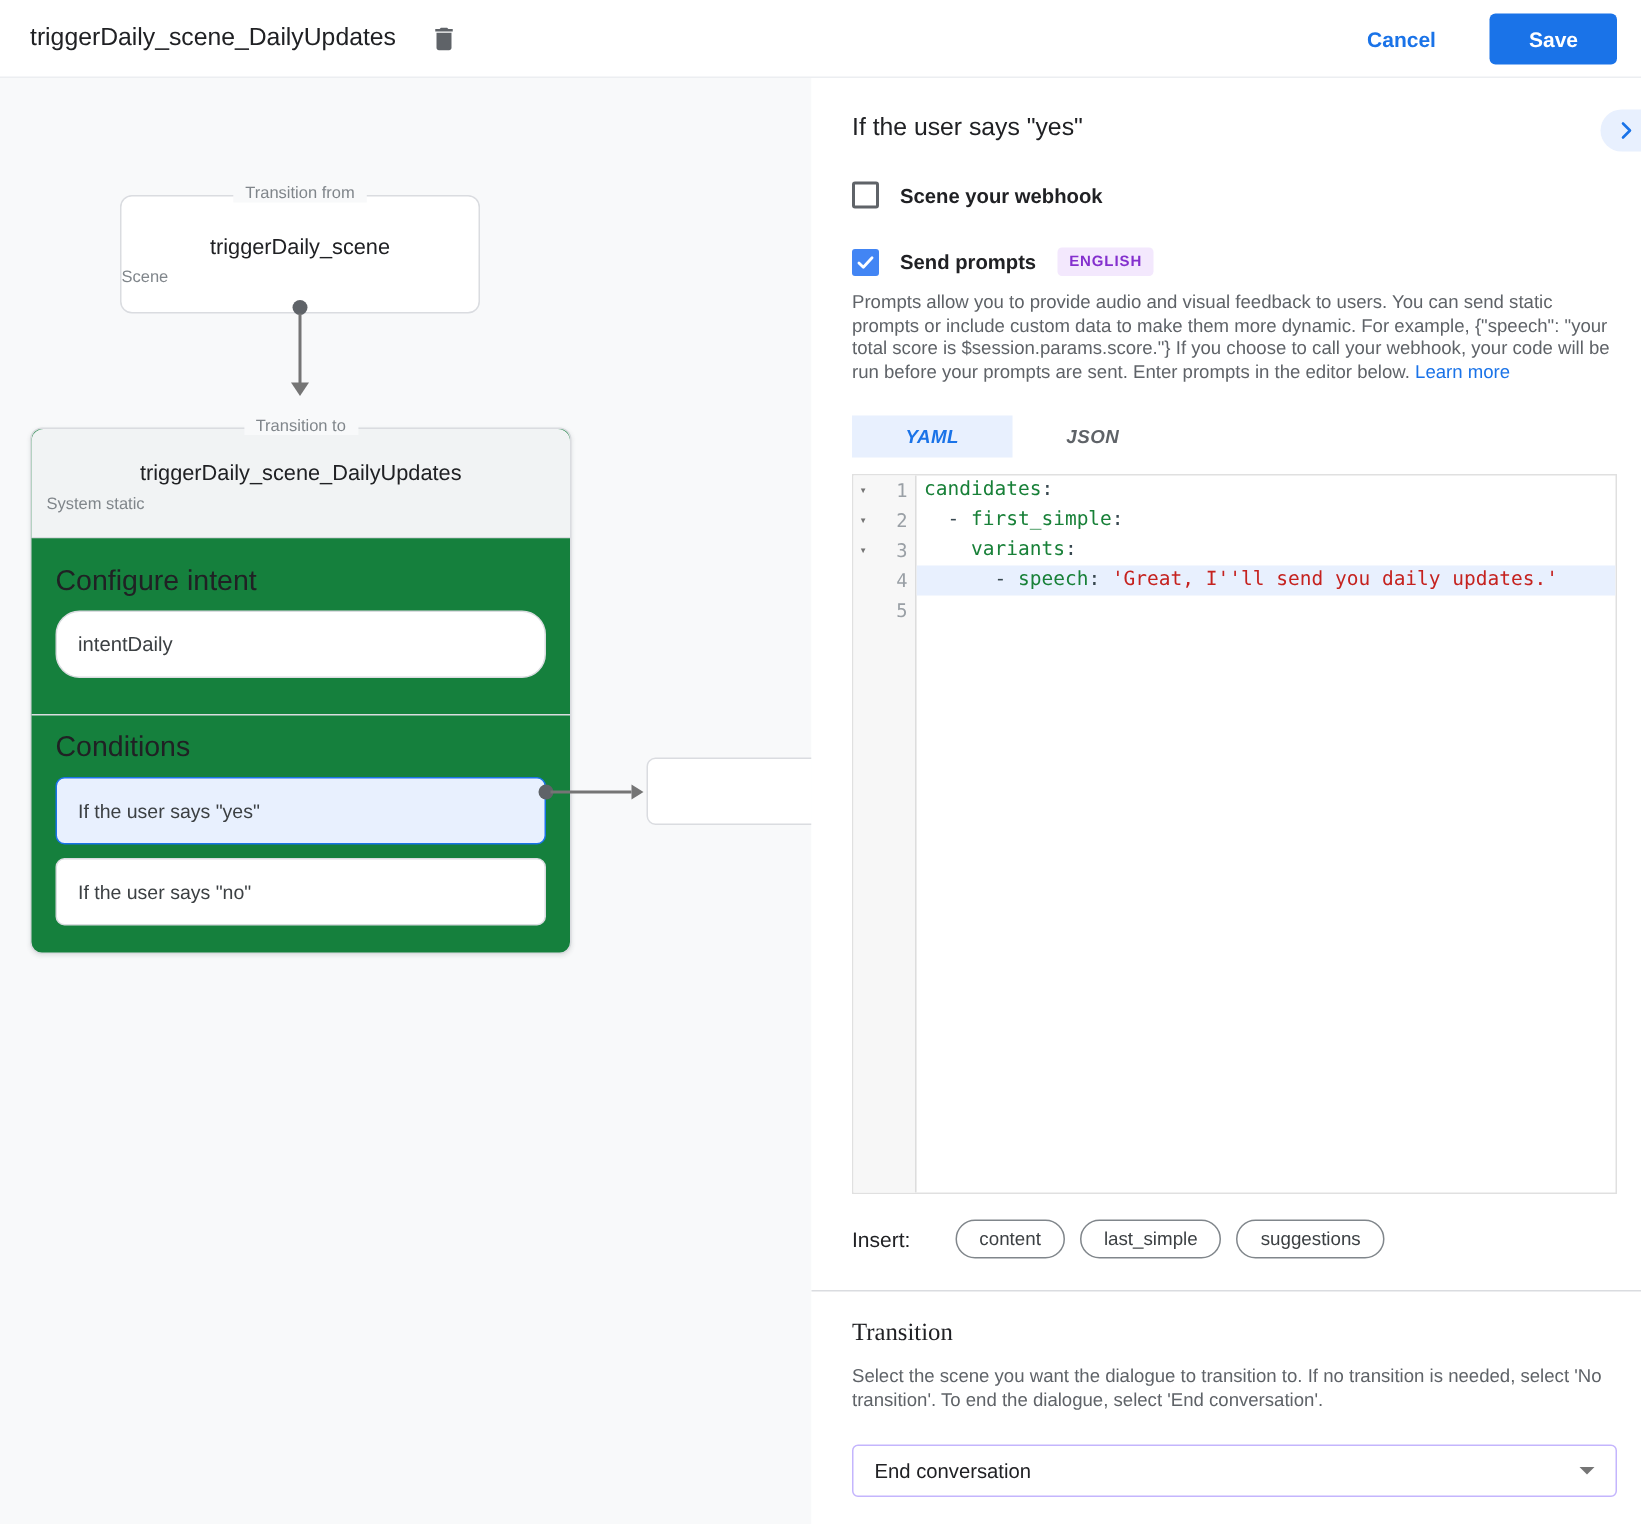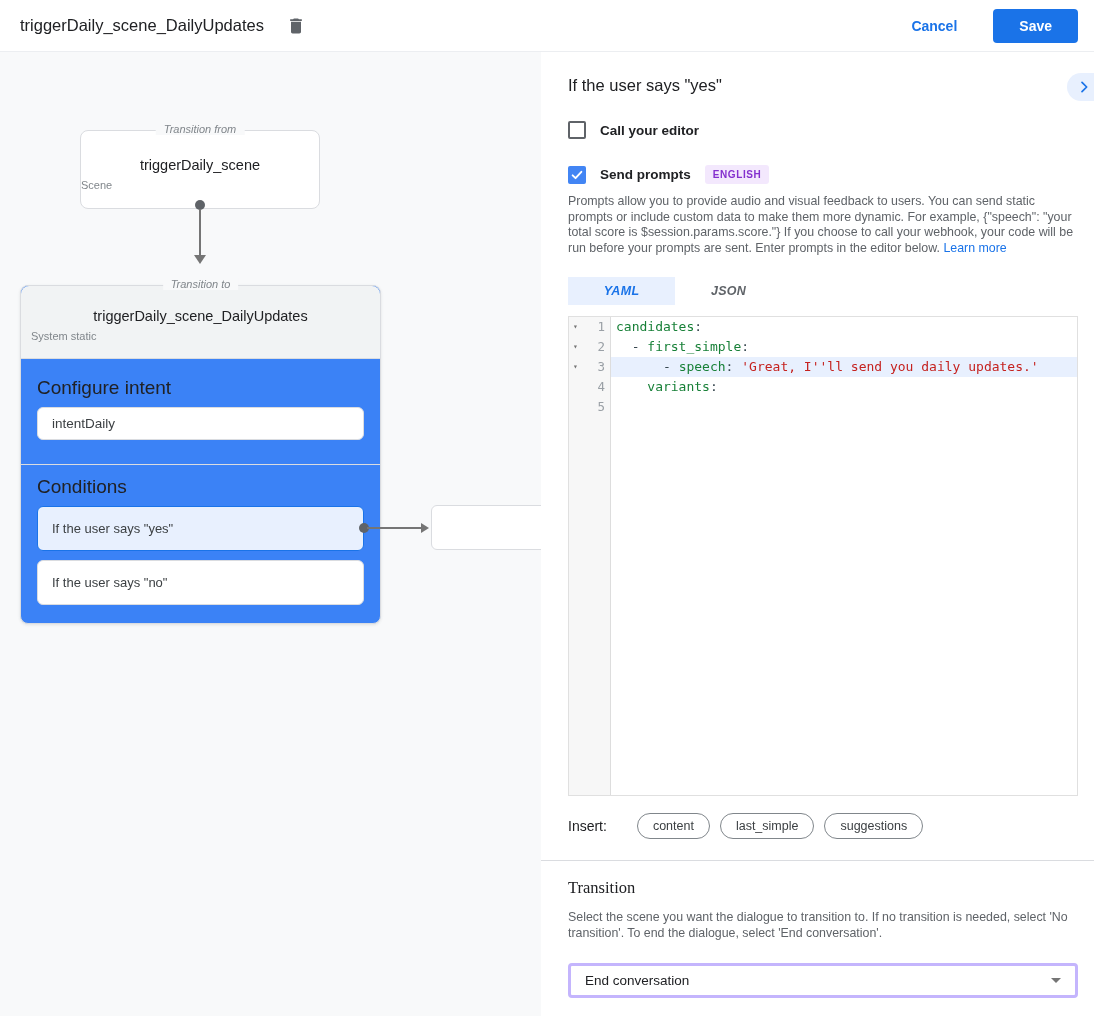--- a/index.html
+++ b/index.html
@@ -25,21 +25,21 @@
   .primary-btn {
     background:var(--accent); border:none; color:#fff; font-size:14px; font-weight:600;
     font-family:inherit; border-radius:4px; padding:9px 26px; cursor:pointer;
   }
   
   .main { display:flex; height:964px; }
   .canvas { width:541px; flex:none; background:#f8f9fa; position:relative; overflow:hidden; }
   
   .node-legend {
     position:absolute; top:-8px; left:50%; transform:translateX(-50%);
-    background:#f8f9fa; padding:0 8px; font-size:11px; color:#80868b; white-space:nowrap;font-style:italic;
+    background:#f8f9fa; padding:0 8px; font-size:11px; color:#80868b; white-space:nowrap;
   }
   .from-box {
     position:absolute; left:80px; top:78px; width:240px; height:79px;
     background:#fff; border:1px solid #dadce0; border-radius:8px;
   }
   .from-box .node-title { margin-top:24px; }
   .node-title { text-align:center; font-size:14.5px; color:#202124; line-height:20px; }
   .node-sub { text-align:left; font-size:11px; color:#80868b; line-height:16px; margin-top:2px; }
   .conn-dot { position:absolute; width:10px; height:10px; border-radius:50%; background:#5f6368; }
   .conn-vline { position:absolute; width:2px; background:#757575; }
@@ -47,32 +47,32 @@
   .arrow-down {
     position:absolute; width:0; height:0;
     border-left:6px solid transparent; border-right:6px solid transparent; border-top:9px solid #757575;
   }
   .arrow-right {
     position:absolute; width:0; height:0;
     border-top:5px solid transparent; border-bottom:5px solid transparent; border-left:8px solid #757575;
   }
   .to-card {
     position:absolute; left:20px; top:233px; width:361px;
-    background:#3b82f6; border:1px solid #dadce0; border-radius:8px;
+    background:#15803d; border:1px solid #dadce0; border-radius:8px;
     box-shadow:0 1px 3px rgba(60,64,67,.12);
   }
   .card-header {
     background:#f1f3f4; border-bottom:1px solid #dadce0; border-radius:8px 8px 0 0;
     padding:20px 10px 14px;
   }
   .card-section { padding:19px 16px 24px; }
   .card-section.second { border-top:1px solid #dadce0; padding:12px 16px 18px; }
   .section-label { font-size:19px; color:#202124; line-height:20px; }
   .intent-box {
-    margin-top:9px; height:33px; border:1px solid #dadce0; border-radius:6px;
+    margin-top:9px; height:45px; border:1px solid #dadce0; border-radius:16px;
     display:flex; align-items:center; padding-left:14px; font-size:13.5px; color:#3c4043;
     background:#fff; cursor:pointer;
   }
   .condition {
     margin-top:9px; height:45px; border:1px solid #dadce0; border-radius:6px;
     display:flex; align-items:center; padding-left:14px; font-size:13px; color:#3c4043;
     background:#fff; cursor:pointer;
   }
   .condition.selected { background:var(--selected-bg); border:1.5px solid var(--accent); }
   .stub-box {
@@ -125,21 +125,21 @@
   .tok-str { color:var(--code-str); }
   .insert-row { display:flex; align-items:center; gap:28px; margin-top:17px; }
   .insert-label { font-size:14px; color:#202124; margin-right:2px; }
   .chip {
     background:#fff; border:1px solid #80868b; border-radius:14px; padding:5px 15px;
     font-size:12.5px; color:#3c4043; font-family:inherit; cursor:pointer;
   }
   .panel-divider { height:1px; background:#dadce0; margin:21px -16px 0 -27px; }
   .transition-title { font-size:16.5px; font-weight:400; margin:17px 0 0; color:#202124;font-family:Liberation Serif, serif; }
   .dropdown {
-    margin-top:22px; height:35px; border:3px solid #c4b5fd; border-radius:4px;
+    margin-top:22px; height:35px; border:1px solid #c4b5fd; border-radius:4px;
     display:flex; align-items:center; justify-content:space-between; padding:0 14px;
     font-size:13.5px; color:#202124; cursor:pointer; background:#fff;
   }
   .caret {
     width:0; height:0; border-left:5px solid transparent; border-right:5px solid transparent;
     border-top:5px solid #757575;
   }
 </style>
 </head>
 <body>
@@ -207,21 +207,21 @@
     <button class="collapse-btn">
       <span style="display:flex;">
         <svg width="16" height="16" viewBox="0 0 24 24" fill="none" stroke="#1a73e8" stroke-width="2.6" stroke-linecap="round" stroke-linejoin="round">
             <polyline points="9 5 16 12 9 19"></polyline>
           </svg>
       </span>
     </button>
 
     <label class="check-row">
       <span class="checkbox unchecked"></span>
-      <span class="check-label">Call your editor</span>
+      <span class="check-label">Scene your webhook</span>
     </label>
 
     <label class="check-row">
       <span class="checkbox checked">
         <span style="display:flex;">
           <svg width="14" height="14" viewBox="0 0 24 24" fill="none" stroke="#fff" stroke-width="3.2" stroke-linecap="round" stroke-linejoin="round">
               <polyline points="4.5 12.5 9.5 17.5 19.5 6.5"></polyline>
             </svg>
         </span>
       </span>
@@ -256,22 +256,22 @@
             <span class="lnum">4</span>
           </div>
           <div class="gutter-row">
             <span class="fold"></span>
             <span class="lnum">5</span>
           </div>
         </div>
       <div class="code" id="code">
           <div class="code-row"><span class="tok-key">candidates</span><span class="tok-plain">:</span></div>
           <div class="code-row"><span class="tok-plain">  - </span><span class="tok-key">first_simple</span><span class="tok-plain">:</span></div>
+          <div class="code-row"><span class="tok-plain">    </span><span class="tok-key">variants</span><span class="tok-plain">:</span></div>
           <div class="code-row hl"><span class="tok-plain">      - </span><span class="tok-key">speech</span><span class="tok-plain">: </span><span class="tok-str">'Great, I''ll send you daily updates.'</span></div>
-          <div class="code-row"><span class="tok-plain">    </span><span class="tok-key">variants</span><span class="tok-plain">:</span></div>
           <div class="code-row"></div>
         </div>
     </div>
 
     <div class="insert-row">
       <span class="insert-label">Insert:</span>
       <div id="chips" style="display:flex; gap:10px;">
           <button class="chip">content</button>
           <button class="chip">last_simple</button>
           <button class="chip">suggestions</button>

